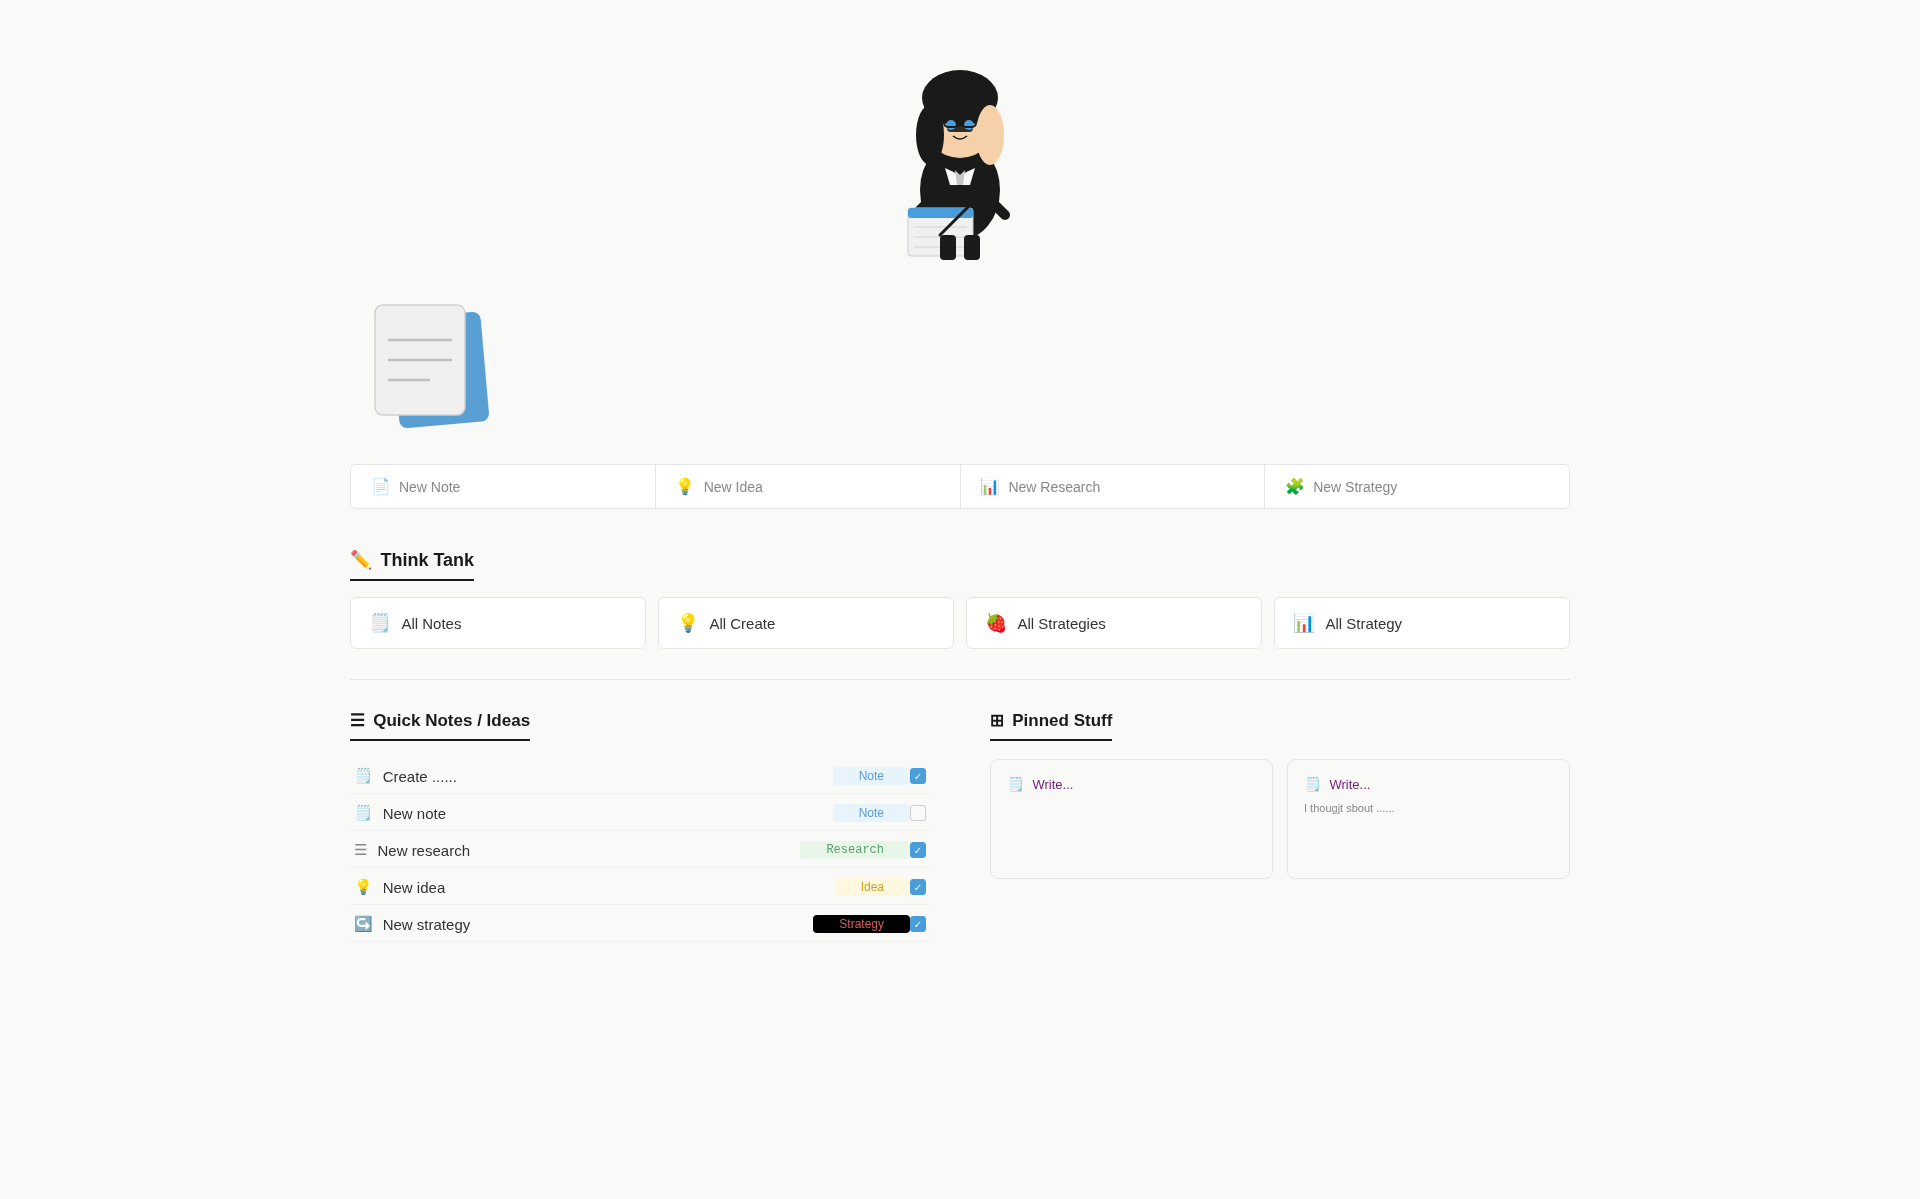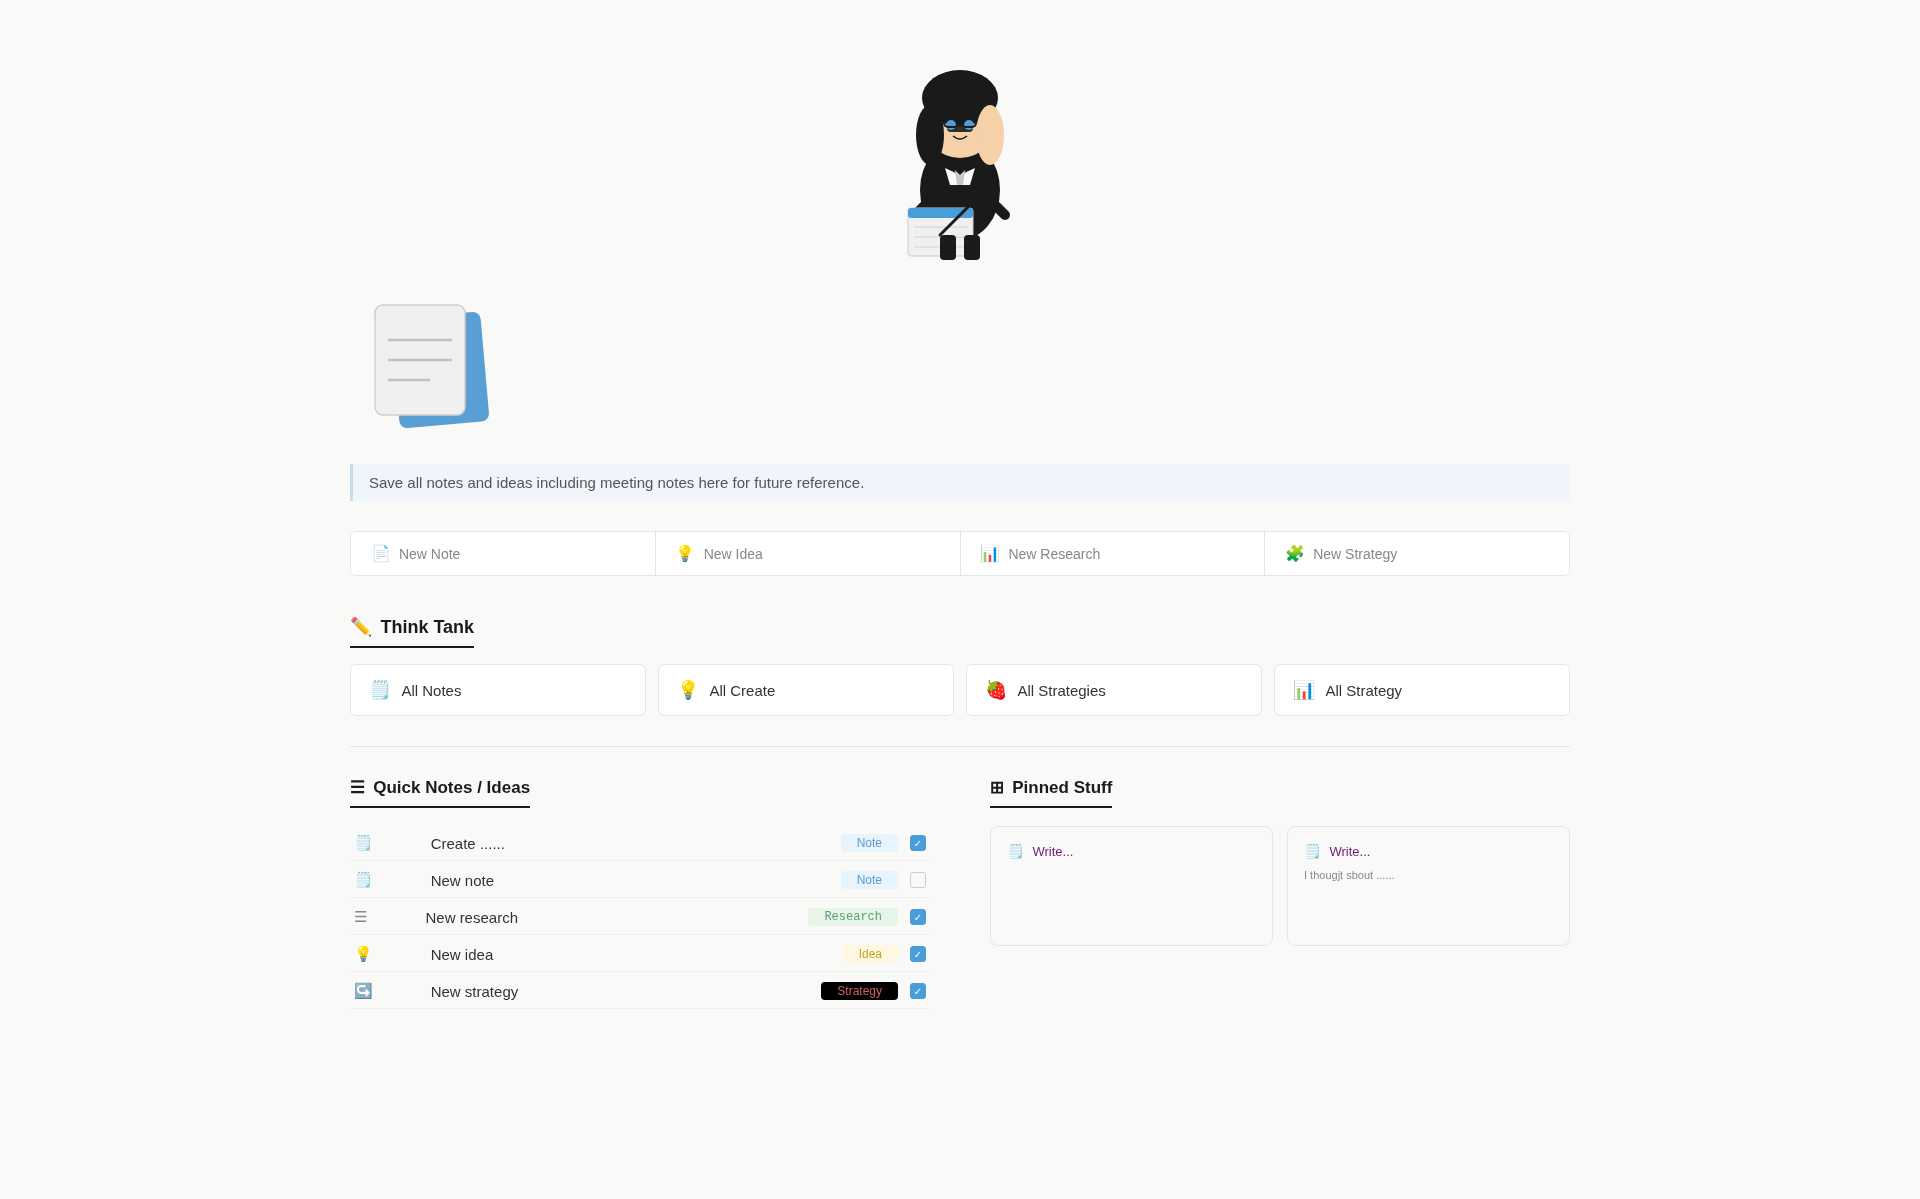--- a/index.html
+++ b/index.html
@@ -132,27 +132,27 @@
       border-bottom: 2px solid #1a1a1a;
     }
     .notes-list { display: flex; flex-direction: column; gap: 2px; }
     .note-row {
       display: flex;
       align-items: center;
       padding: 8px 4px;
       border-bottom: 1px solid #f0f0f0;
     }
     .note-row-icon { font-size: 15px; margin-right: 10px; color: #888; }
-    .note-row-title { flex: 1; font-size: 15px; color: #333; margin-left: 48px; }
+    .note-row-title { flex: 1; font-size: 15px; color: #333; }
     .note-tag {
-      padding: 2px 16px;
+      padding: 2px 26px;
       border-radius: 4px;
       font-size: 12px;
       font-weight: 500;
-      margin-right: 12px;
+      margin-right: 0;
     }
     .tag-note { background: #e8f4fc; color: #5b9bd5; }
     .tag-research { background: #e8f5e9; color: #5a9e6f; font-family: Liberation Mono, monospace; }
     .tag-idea { background: #fff8e1; color: #c9a227; }
     .tag-strategy { background: #000000; color: #d06060; }
     .checkbox {
       width: 16px; height: 16px;
       border: 1.5px solid #ccc;
       border-radius: 3px;
       display: inline-flex;
@@ -251,23 +251,20 @@
 
       <rect x="25" y="25" width="90" height="110" rx="8" fill="#f0f0f0" stroke="#d0d0d0" stroke-width="1.5"></rect>
 
       <line x1="38" y1="60" x2="102" y2="60" stroke="#c0c0c0" stroke-width="2.5"></line>
       <line x1="38" y1="80" x2="102" y2="80" stroke="#c0c0c0" stroke-width="2.5"></line>
       <line x1="38" y1="100" x2="80" y2="100" stroke="#c0c0c0" stroke-width="2.5"></line>
     </svg>
   </div>
 
 
-  <div class="subtitle-block">
-    <span>Save all notes and ideas including meeting notes here for future reference.</span>
-  </div>
 
   <div class="quick-actions">
     <button class="quick-action-btn">
       <span class="quick-action-icon">📄</span>
       <span>New Note</span>
     </button>
     <button class="quick-action-btn">
       <span class="quick-action-icon">💡</span>
       <span>New Idea</span>
     </button>

